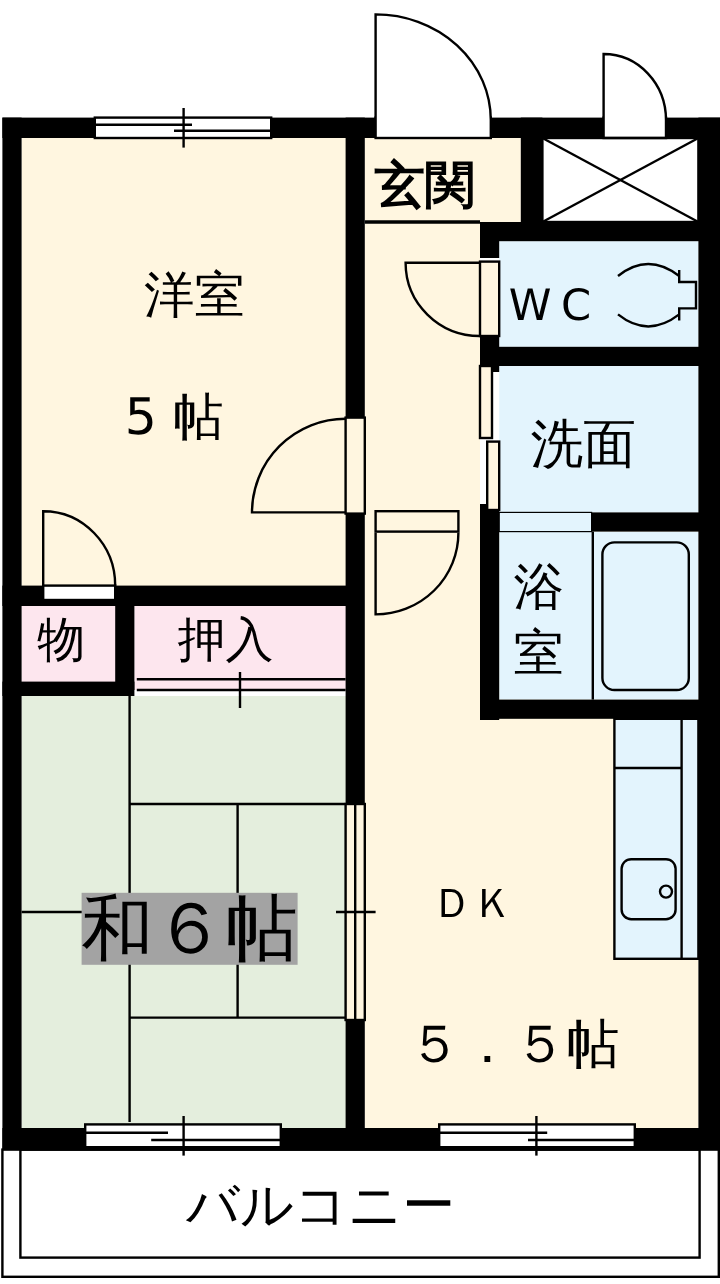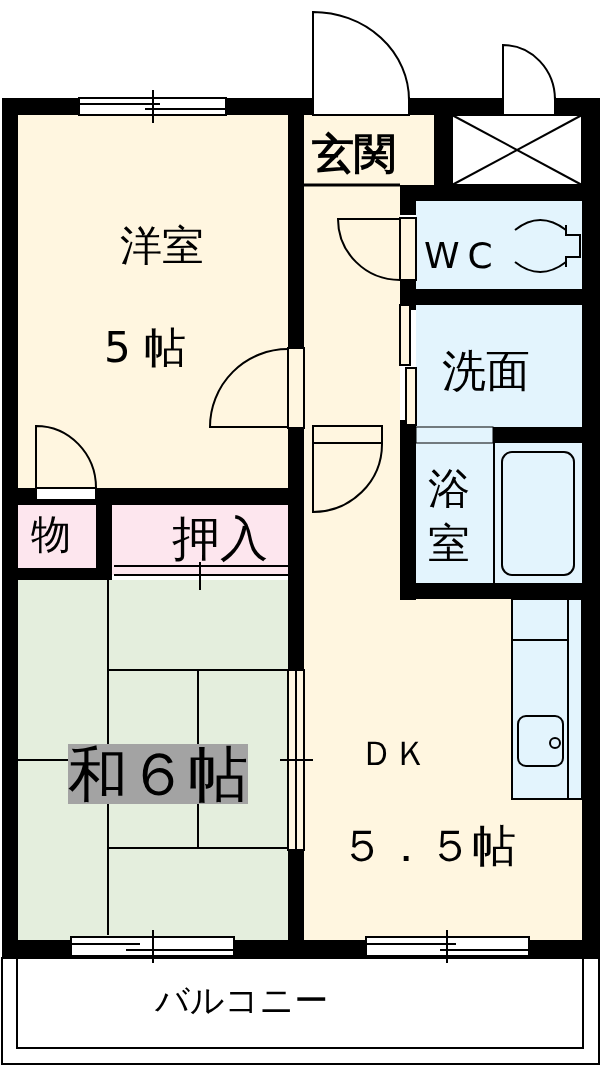--- a/index.html
+++ b/index.html
@@ -160,17 +160,17 @@
 </svg>
 
 <div class="lbl" style="left:104px;top:225px;font-size:42px;margin-left:16px;">洋室</div>
 <div class="lbl" style="left:104px;top:327px;font-size:42px;">5 帖</div>
 <div class="lbl" style="left:312px;top:133px;font-size:42px;font-weight:bold;">玄関</div>
 <div class="lbl" style="left:424px;top:238px;font-size:36px;letter-spacing:8px;text-align:right;">WC</div>
 <div class="lbl" style="left:442px;top:349px;font-size:44px;">洗面</div>
 <div class="lbl" style="left:428px;top:468px;font-size:42px;">浴</div>
 <div class="lbl" style="left:428px;top:523px;font-size:42px;">室</div>
 <div class="lbl" style="left:31px;top:514px;font-size:40px;">物</div>
-<div class="lbl" style="left:148px;top:514px;font-size:48px;background:#FDE6EE;margin-left:24px;">押入</div>
+<div class="lbl" style="left:148px;top:514px;font-size:40px;background:#FDE6EE;">押入</div>
 <div class="lbl" style="left:68px;top:744px;font-size:60px;background:#a3a3a3;">和６帖</div>
 <div class="lbl" style="left:360px;top:736px;font-size:34px;">ＤＫ</div>
-<div class="lbl" style="left:340px;top:824px;font-size:44px;">５．５帖</div>
-<div class="lbl" style="left:155px;top:983px;font-size:34px;">バルコニー</div>
+<div class="lbl" style="left:340px;top:849px;font-size:44px;">５．５帖</div>
+<div class="lbl" style="left:155px;top:983px;font-size:44px;">バルコニー</div>
 
 </body></html>

